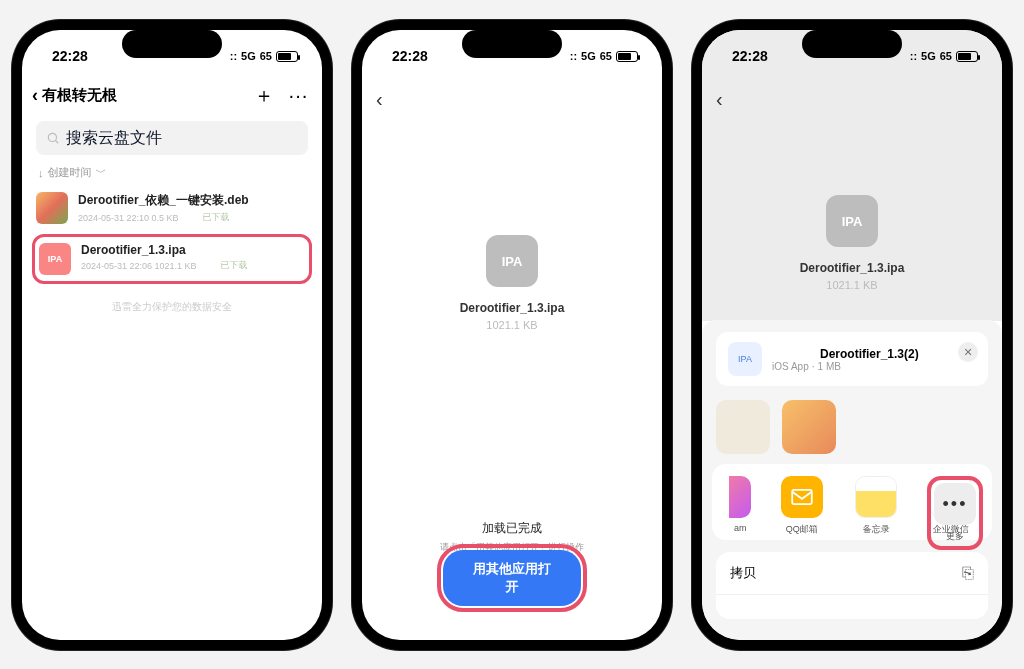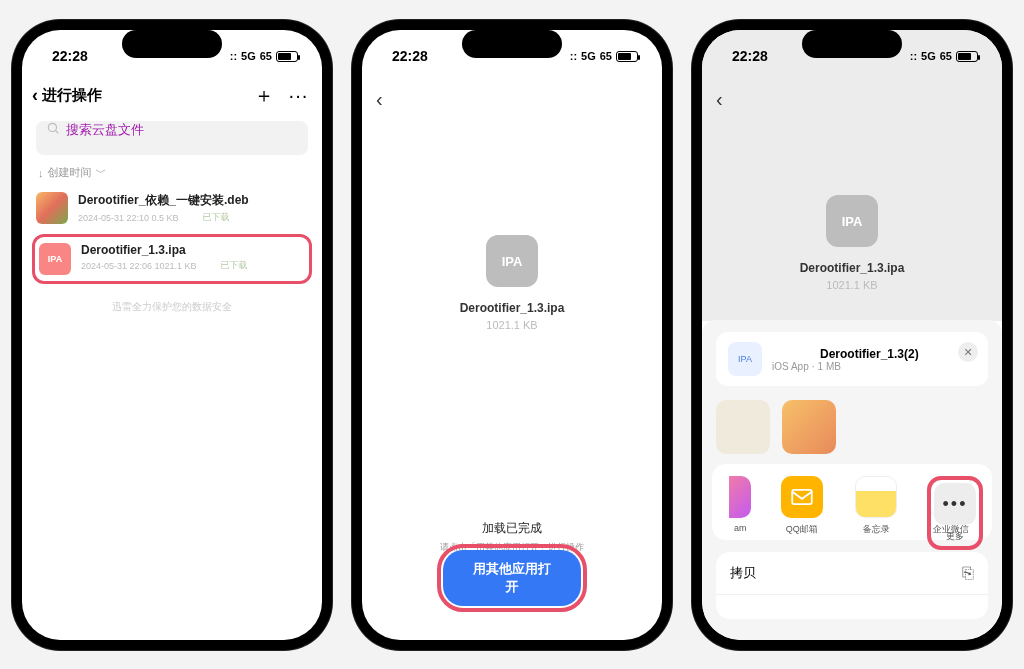--- a/index.html
+++ b/index.html
@@ -61,22 +61,22 @@
   
   .nav1 {
     display: flex; align-items: center; padding: 4px 14px 8px 10px;
     justify-content: space-between;
   }
   .nav1-left { display:flex; align-items:center; gap:4px; font-size:15px; font-weight:600;}
   .nav1-right { display:flex; align-items:center; gap:14px; font-size:20px;}
   .chev { font-size:18px; }
   .search-field {
     margin: 4px 14px 10px; background:#f2f2f2; border-radius: 8px;
-    height: 34px; display:flex; padding:0 10px; gap:6px;
-    color:#a21caf; font-size:13px;
+    height: 34px; display:flex; align-items:center; padding:0 10px; gap:6px;
+    color:#0f172a; font-size:16px;
   }
   .sort-row { padding: 0 16px 6px; display:flex; align-items:center; gap:4px; font-size:11px; color:#999;}
   .file-item {
     display:flex; align-items:flex-start; gap:10px; padding:6px 14px;
   }
   .file-icon {
     width:32px; height:32px; border-radius:6px; flex-shrink:0; display:flex; align-items:center; justify-content:center; font-size:9px; color:#fff; font-weight:700;
   }
   .file-icon.pkg { background: linear-gradient(135deg,#f9b568,#e16f5b,#7aa84e);}
   .file-icon.ipa { background:#fa8585;}
@@ -163,21 +163,21 @@
         <span>5G</span>
         <span>65</span>
         <span class="battery">
             <span class="battery-fill"></span>
           </span>
       </span>
     </div>
     <div class="nav1">
       <div class="nav1-left">
         <span class="chev">‹</span>
-        <span>进行操作</span>
+        <span>有根转无根</span>
       </div>
       <div class="nav1-right">
         <span>＋</span>
         <span>···</span>
       </div>
     </div>
     <div class="search-field">
       <svg width="14" height="14" viewBox="0 0 24 24" fill="none" stroke="#bbb" stroke-width="2">
           <circle cx="11" cy="11" r="7"></circle>
           <line x1="21" y1="21" x2="16" y2="16"></line>

